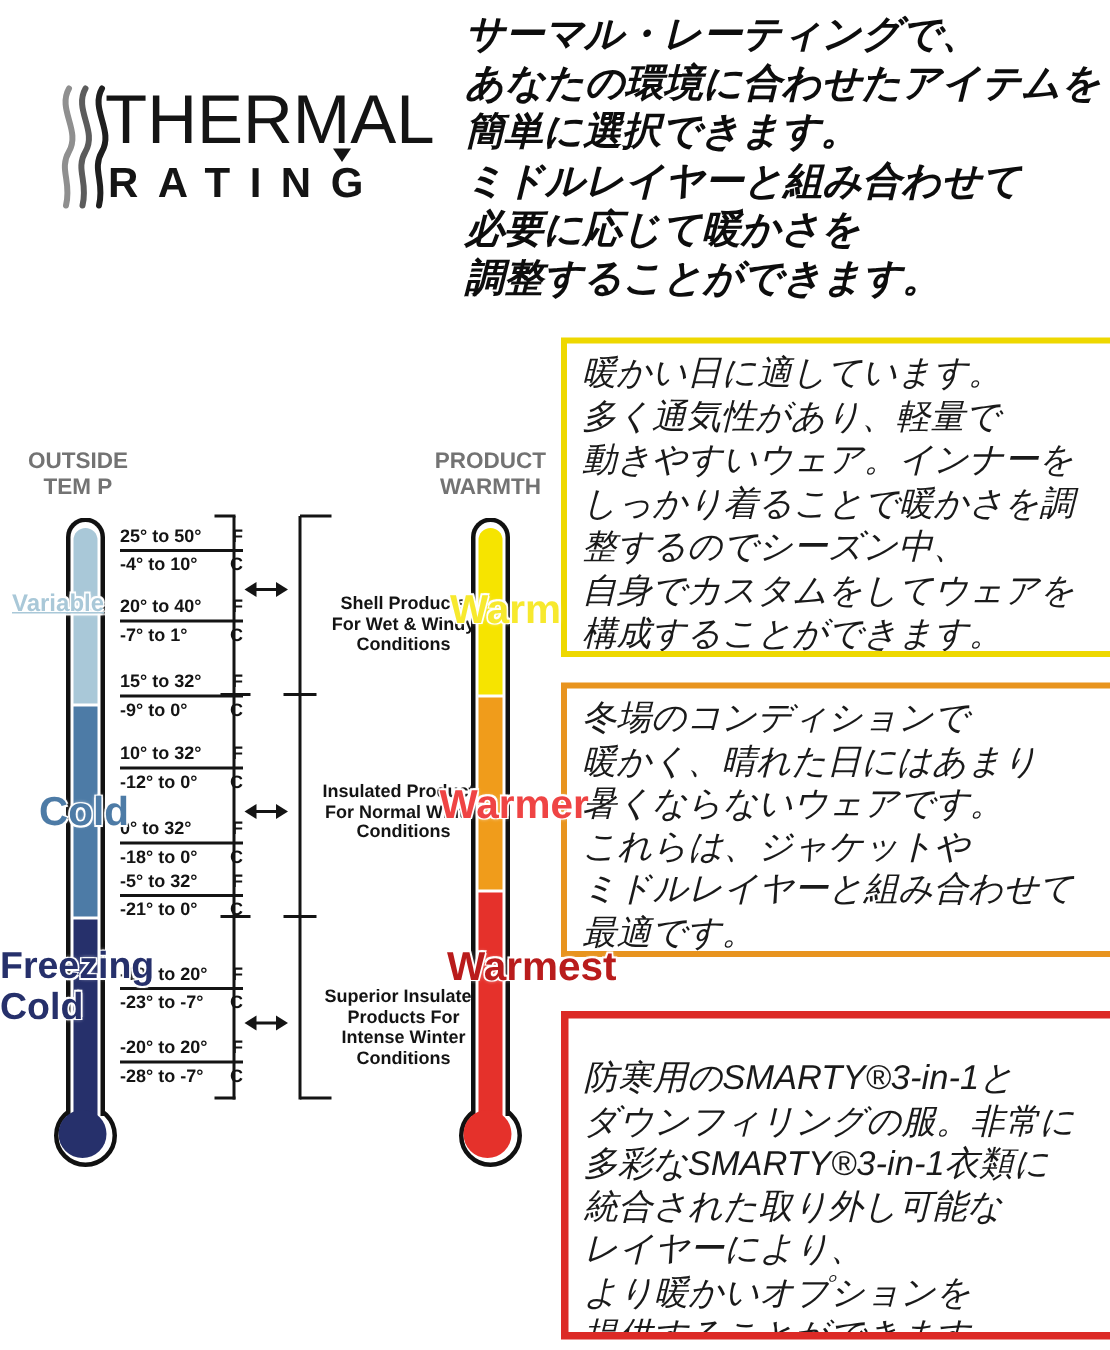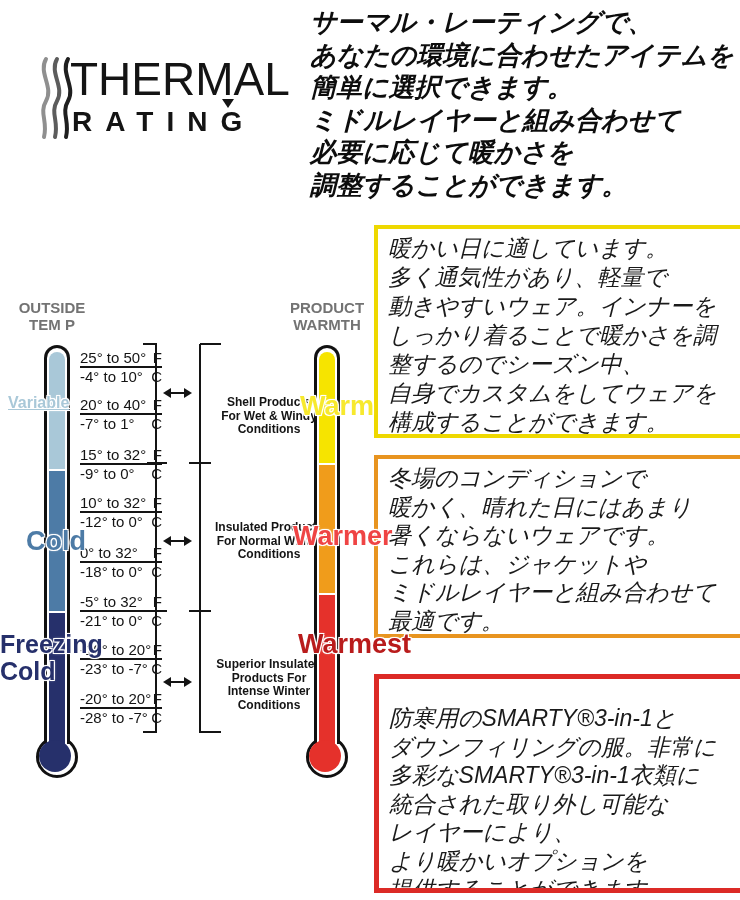--- a/index.html
+++ b/index.html
@@ -26,21 +26,21 @@
   
   .tube { position:absolute; width:20px; background:#fff; border:3px solid #111; border-bottom:none;
           border-radius:13px 13px 0 0; overflow:hidden; z-index:2; }
   .fill { position:absolute; left:2px; right:2px; }
   .fill.top-round { border-radius:8px 8px 0 0; }
   .bulb-outer { position:absolute; width:36px; height:36px; border:3px solid #111; border-radius:50%;
                 background:#fff; z-index:1; }
   .bulb-inner { position:absolute; width:32px; height:32px; border-radius:50%; z-index:3; }
 
   
-  .t-entry { position:absolute; left:80px; width:82px; font-size:15px; font-weight:normal; color:#141414; }
+  .t-entry { position:absolute; left:80px; width:82px; font-size:12px; font-weight:bold; color:#141414; }
   .t-row { display:flex; justify-content:space-between; height:16px; line-height:15px; }
   .t-row.f-row { border-bottom:2px solid #141414; }
   .t-row.c-row { padding-top:1px; }
 
   
   .vline { position:absolute; width:2px; background:#141414; }
   .hline { position:absolute; height:2px; background:#141414; }
   .dbl-arrow { position:absolute; width:29px; height:10px; }
   .dbl-arrow .shaft { position:absolute; left:4px; right:4px; top:4px; height:2px; background:#141414; }
   .dbl-arrow::before { content:""; position:absolute; left:0; top:0;
@@ -161,21 +161,21 @@
   <div class="t-entry" style="top:545px;">
     <div class="t-row f-row">
         <span>0° to 32°</span>
         <span>F</span>
       </div>
     <div class="t-row c-row">
         <span>-18° to 0°</span>
         <span>C</span>
       </div>
   </div>
-  <div class="t-entry" style="top:594px;">
+  <div class="t-entry" style="top:580px;">
     <div class="t-row f-row">
         <span>-5° to 32°</span>
         <span>F</span>
       </div>
     <div class="t-row c-row">
         <span>-21° to 0°</span>
         <span>C</span>
       </div>
   </div>
   <div class="t-entry" style="top:642px;">

